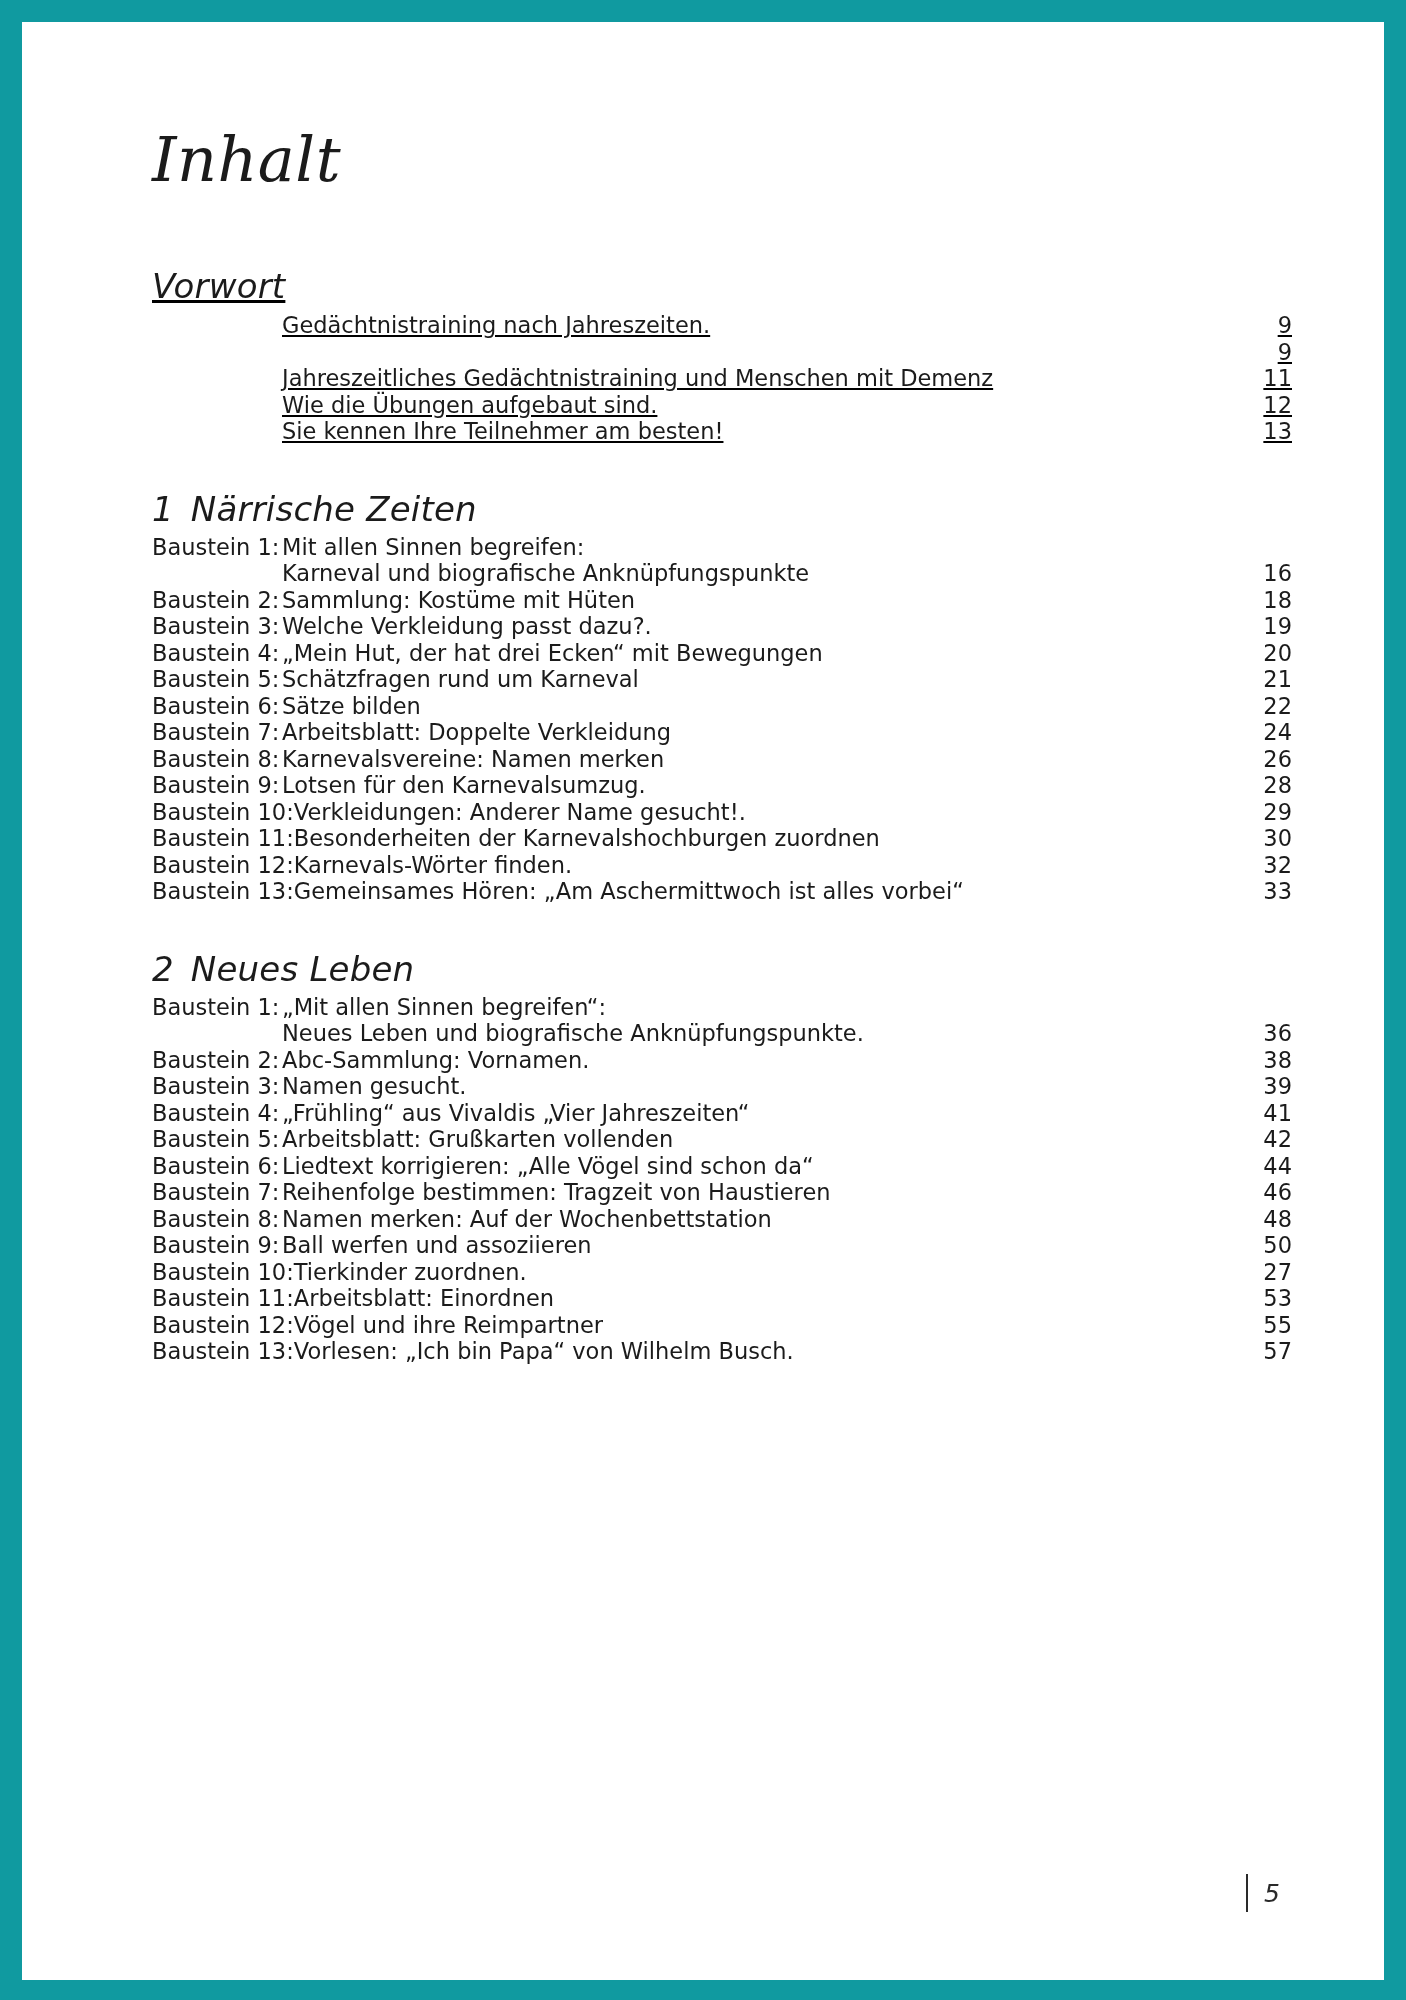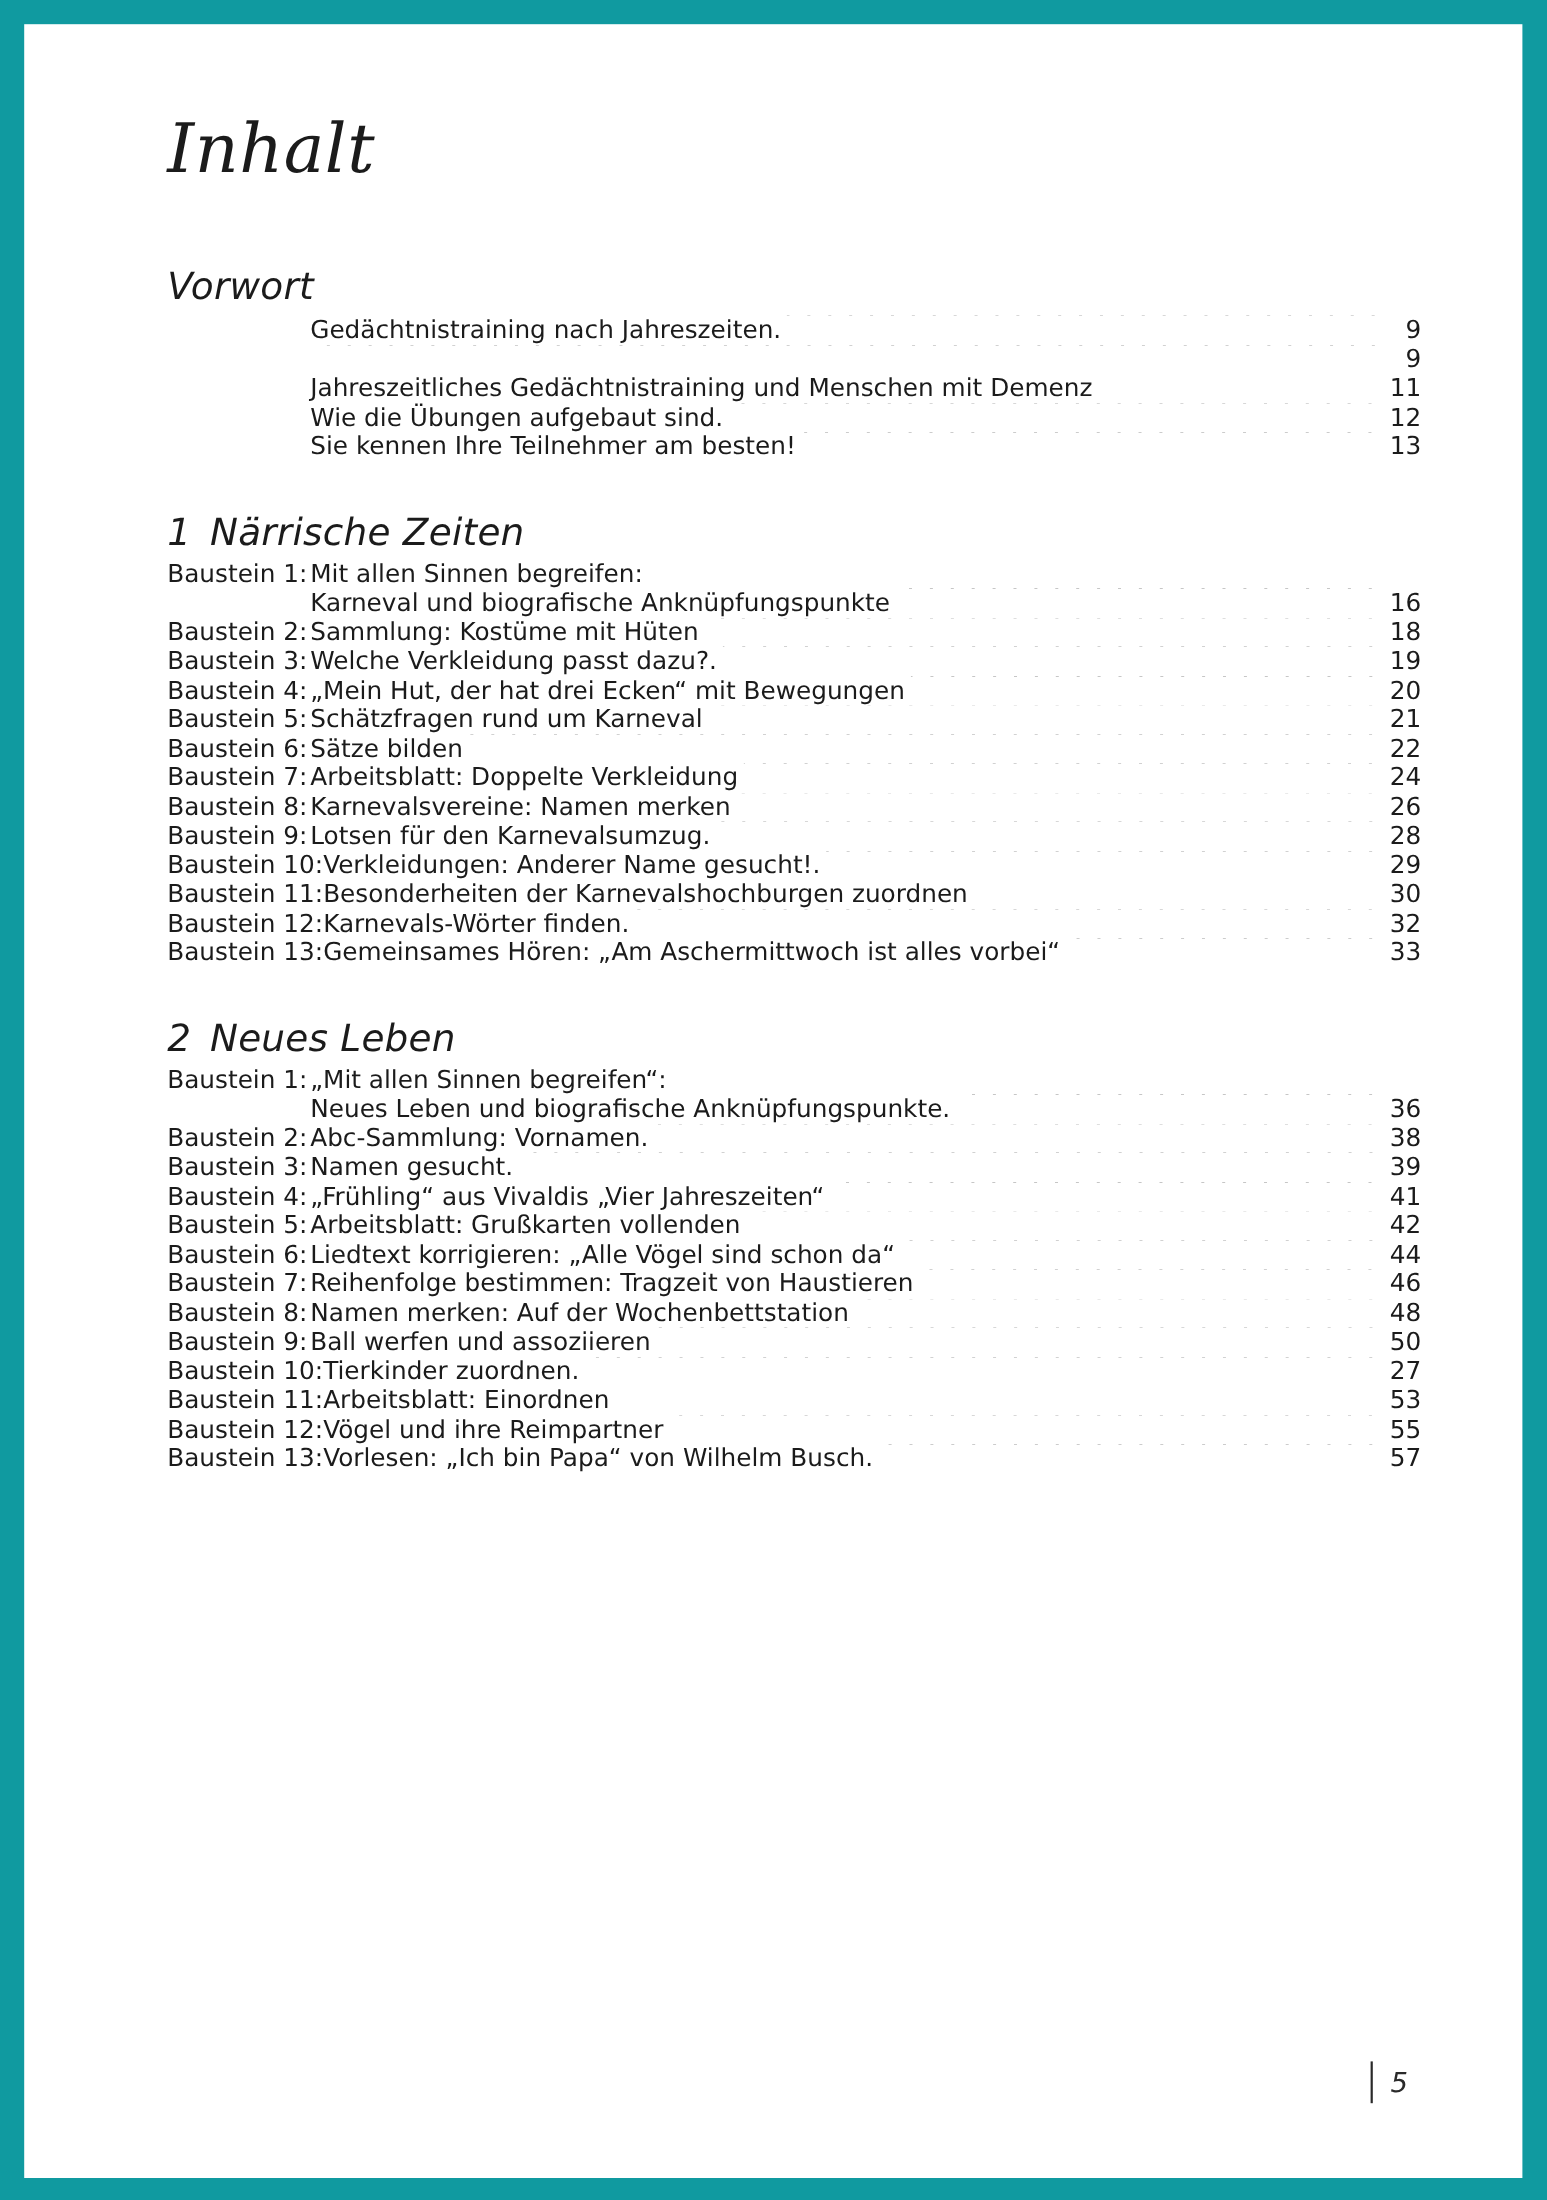--- a/index.html
+++ b/index.html
@@ -39,21 +39,21 @@
   }
 
   
   .doc-title {
     font-family: "DejaVu Serif", serif;
     font-style: italic;
     font-weight: 400;
     font-size: 62px;
     letter-spacing: 0.5px;
     color: #1b1b1b;
-    margin-top: 80px;
+    margin-top: 105px;
     line-height: 1.05;
   }
 
   
   .section-heading {
     font-family: "DejaVu Sans", sans-serif;
     font-style: italic;
     font-weight: 400;
     font-size: 34px;
     color: #1b1b1b;
@@ -124,21 +124,21 @@
 
   
   .toc-row.continuation .toc-label { visibility: hidden; }
 
   
   .toc-row.nolead .toc-leader::after { display: none; }
   .toc-row.nolead .toc-page { visibility: hidden; }
 
   
   .chapter-block { margin-top: 0; }
-  .vorwort-block { margin-top: 12px; }
+  .vorwort-block { margin-top: 12px; text-decoration: underline; }
 
   
   .footer {
     position: absolute;
     right: 104px;
     bottom: 68px;
     display: flex;
     align-items: center;
     gap: 16px;
   }

